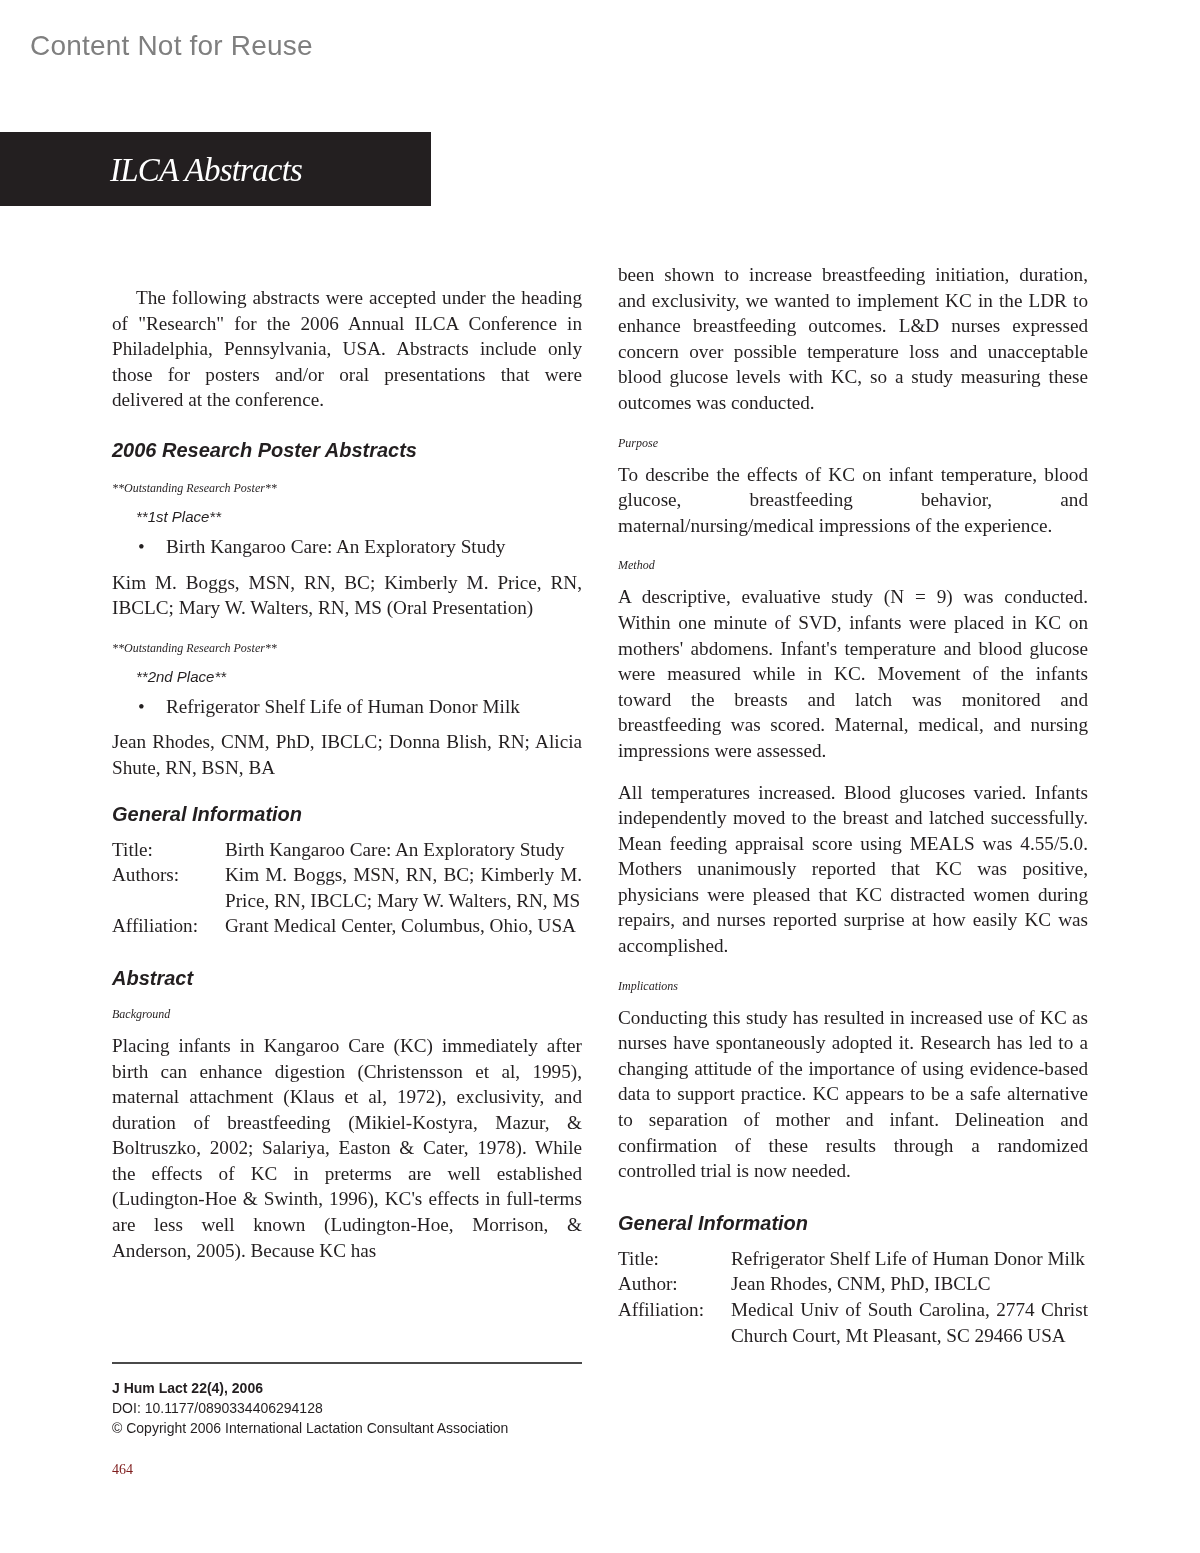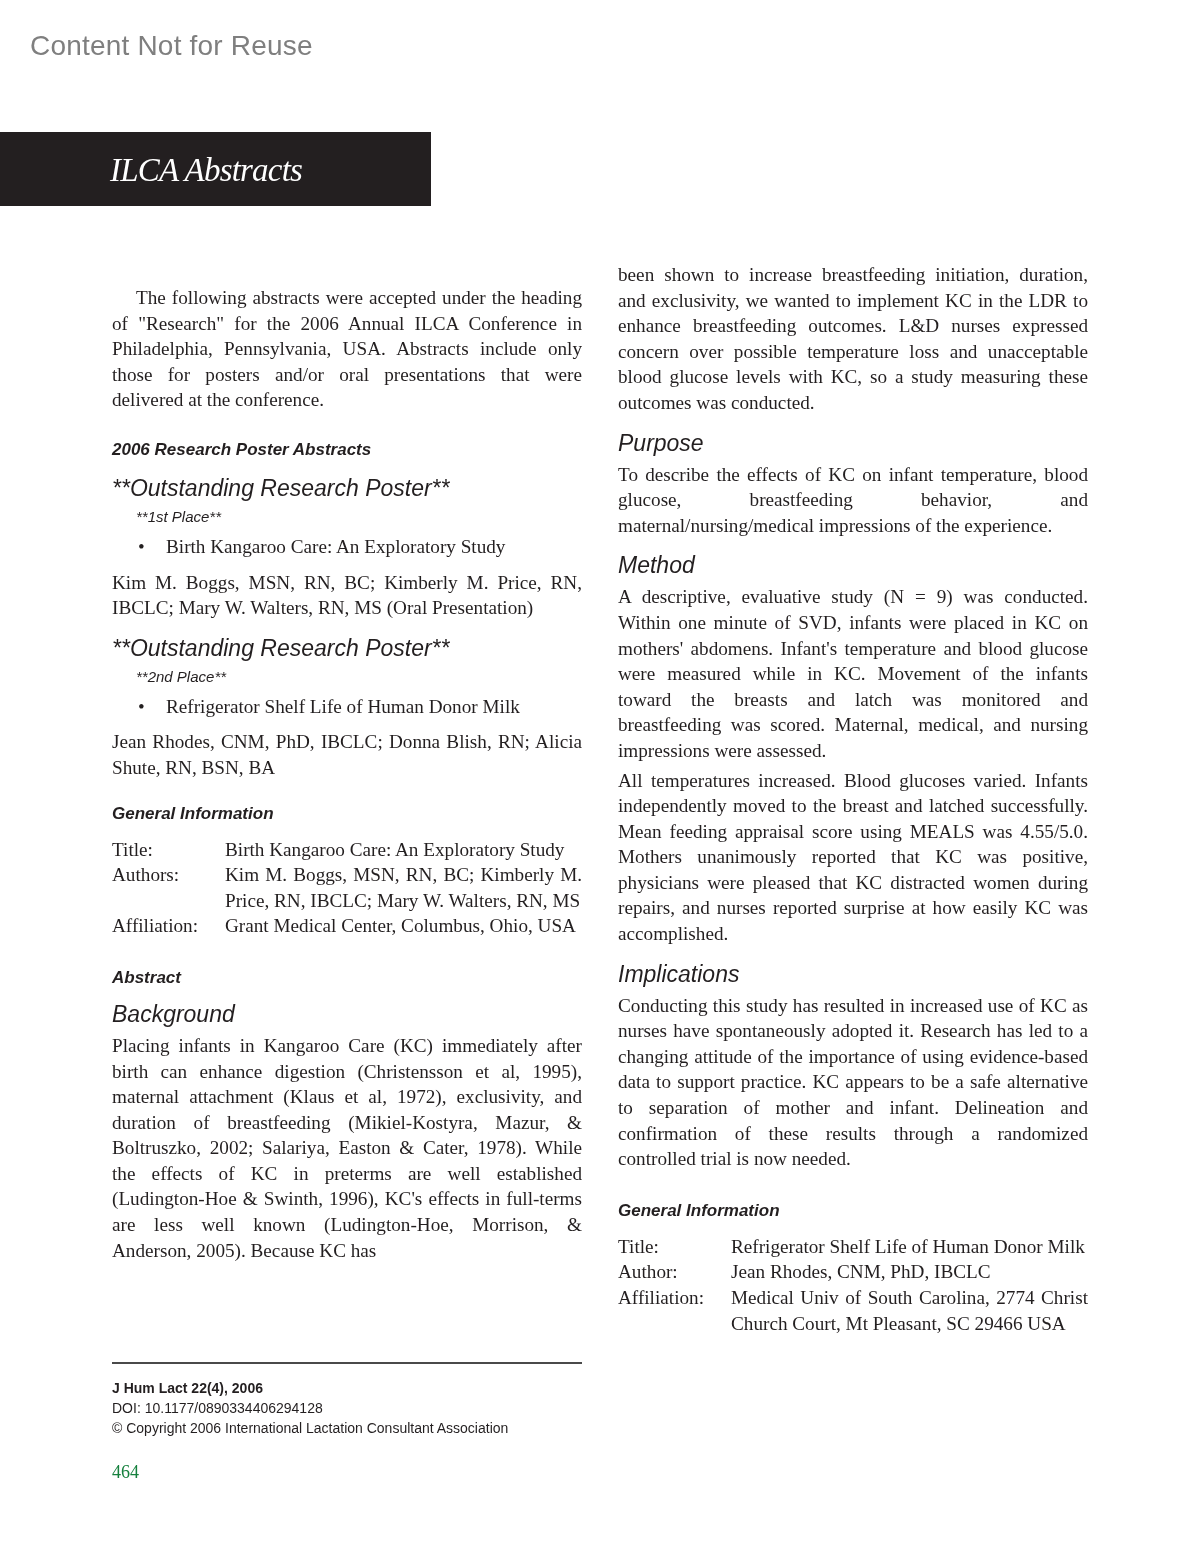--- a/index.html
+++ b/index.html
@@ -5,31 +5,31 @@
   html, body { margin: 0; padding: 0; background: #ffffff; }
   body { width: 1200px; height: 1553px; position: relative; overflow: hidden; color: #231f20; }
   .watermark { position: absolute; left: 30px; top: 30px; font-family: "Liberation Sans", sans-serif; font-size: 28px; color: #7f7f7f; letter-spacing: 0.2px; }
   .banner { position: absolute; left: 0; top: 132px; width: 431px; height: 74px; background: #231f20; }
   .banner-title { position: absolute; left: 110px; top: 152px; font-family: "Liberation Serif", serif; font-style: italic; font-size: 33px; color: #ffffff; letter-spacing: -0.8px; }
   .col { position: absolute; top: 262px; width: 470px; font-family: "Liberation Serif", serif; font-size: 19.2px; line-height: 25.6px; color: #231f20; }
   .col-left { left: 112px; margin-top: 23px; }
   .col-right { left: 618px; }
   p { margin: 0; text-align: justify; }
   .indent { text-indent: 24px; }
-  .h-bold { font-family: "Liberation Sans", sans-serif; font-weight: bold; font-style: italic; font-size: 17px; line-height: 22px; }
-  .h-ital { font-family: Liberation Sans, sans-serif; font-style: italic; font-size: 23px; line-height: 22px; }
+  .h-bold { font-family: "Liberation Sans", sans-serif; font-weight: bold; font-style: italic; font-size: 20px; line-height: 22px; }
+  .h-ital { font-family: Liberation Serif, serif; font-style: italic; font-size: 12px; line-height: 22px; }
   .sub-ital { font-family: "Liberation Sans", sans-serif; font-style: italic; font-size: 15px; line-height: 22px; padding-left: 24px; }
   .bullet { display: flex; padding-left: 26px; }
   .bullet .dot { width: 28px; }
   .info { display: grid; grid-template-columns: 113px 1fr; }
   .info .v { text-align: justify; }
   .footer-rule { position: absolute; left: 112px; top: 1362px; width: 470px; height: 2px; background: #4a4a4a; }
   .footer { position: absolute; left: 112px; top: 1378px; font-family: Liberation Sans, sans-serif; font-size: 14px; line-height: 20px; color: #231f20; }
   .footer .journal { font-weight: bold; }
-  .page-num { position: absolute; left: 112px; top: 1462px; font-family: "Liberation Serif", serif; font-size: 18px; color: #15803d; }
+  .page-num { position: absolute; left: 112px; top: 1462px; font-family: "Liberation Serif", serif; font-size: 14px; color: #7f1d1d; }
 </style>
 </head>
 <body>
 
 <div class="watermark">Content Not for Reuse</div>
 
 <div class="banner"></div>
 <div class="banner-title">ILCA Abstracts</div>
 
 <div class="col col-left">
@@ -70,21 +70,21 @@
 
 <div class="col col-right">
   <p>been shown to increase breastfeeding initiation, duration, and exclusivity, we wanted to implement KC in the LDR to enhance breastfeeding outcomes. L&amp;D nurses expressed concern over possible temperature loss and unacceptable blood glucose levels with KC, so a study measuring these outcomes was conducted.</p>
 
   <div class="h-ital" style="margin-top:16px;">Purpose</div>
   <p style="margin-top:8px;">To describe the effects of KC on infant temperature, blood glucose, breastfeeding behavior, and maternal/nursing/medical impressions of the experience.</p>
 
   <div class="h-ital" style="margin-top:16px;">Method</div>
   <p style="margin-top:8px;">A descriptive, evaluative study (N = 9) was conducted. Within one minute of SVD, infants were placed in KC on mothers' abdomens. Infant's temperature and blood glucose were measured while in KC. Movement of the infants toward the breasts and latch was monitored and breastfeeding was scored. Maternal, medical, and nursing impressions were assessed.</p>
 
-  <p style="margin-top:4px;">All temperatures increased. Blood glucoses varied. Infants independently moved to the breast and latched successfully. Mean feeding appraisal score using MEALS was 4.55/5.0. Mothers unanimously reported that KC was positive, physicians were pleased that KC distracted women during repairs, and nurses reported surprise at how easily KC was accomplished.</p>
+  <p style="margin-top:16px;">All temperatures increased. Blood glucoses varied. Infants independently moved to the breast and latched successfully. Mean feeding appraisal score using MEALS was 4.55/5.0. Mothers unanimously reported that KC was positive, physicians were pleased that KC distracted women during repairs, and nurses reported surprise at how easily KC was accomplished.</p>
 
   <div class="h-ital" style="margin-top:16px;">Implications</div>
   <p style="margin-top:8px;">Conducting this study has resulted in increased use of KC as nurses have spontaneously adopted it. Research has led to a changing attitude of the importance of using evidence-based data to support practice. KC appears to be a safe alternative to separation of mother and infant. Delineation and confirmation of these results through a randomized controlled trial is now needed.</p>
 
   <div class="h-bold" style="margin-top:28px;">General Information</div>
   <div class="info" style="margin-top:12px;">
     <span>Title:</span>
     <span class="v">Refrigerator Shelf Life of Human Donor Milk</span>
     <span>Author:</span>
     <span class="v">Jean Rhodes, CNM, PhD, IBCLC</span>

